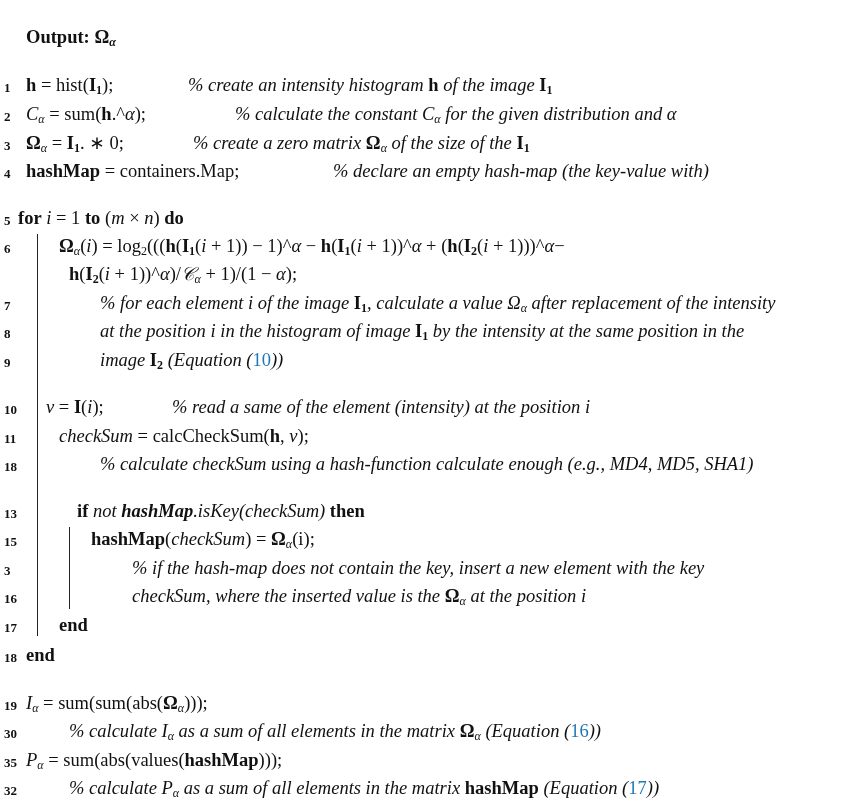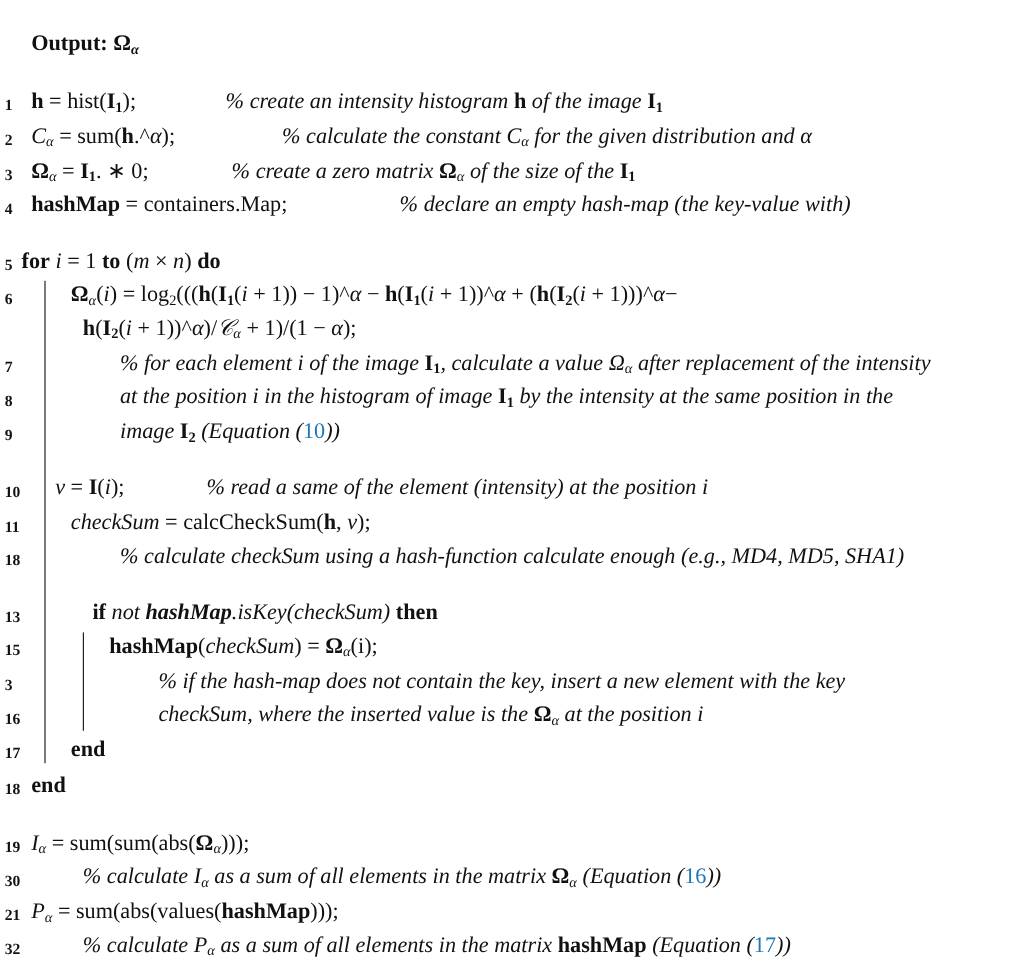--- a/index.html
+++ b/index.html
@@ -133,21 +133,21 @@
     <span class="ln" style="top:3px">19</span>
     <span class="code" style="left:26px"><i>I<sub>α</sub></i> = sum(sum(abs(<b>Ω</b><sub><i>α</i></sub>)));</span>
   </div>
 
   <div class="line" style="top:720px">
     <span class="ln" style="top:3px">30</span>
     <span class="code cmt" style="left:69px">% calculate I<sub>α</sub> as a sum of all elements in the matrix <b style="font-style:normal">Ω</b><sub>α</sub> (Equation (<span class="link">16</span>))</span>
   </div>
 
   <div class="line" style="top:749px">
-    <span class="ln" style="top:3px">21</span>
+    <span class="ln" style="top:3px">35</span>
     <span class="code" style="left:26px"><i>P<sub>α</sub></i> = sum(abs(values(<b>hashMap</b>)));</span>
   </div>
 
   <div class="line" style="top:777px">
     <span class="ln" style="top:3px">32</span>
     <span class="code cmt" style="left:69px">% calculate P<sub>α</sub> as a sum of all elements in the matrix <b style="font-style:normal">hashMap</b> (Equation (<span class="link">17</span>))</span>
   </div>
 
 </div>
 

